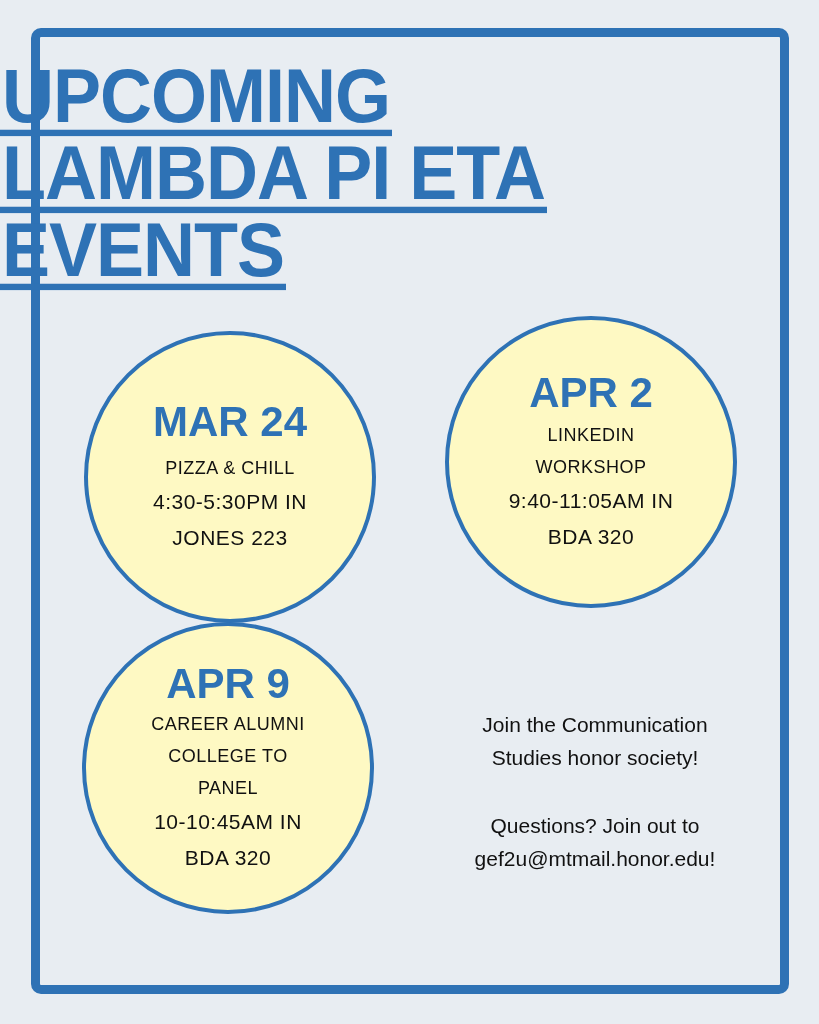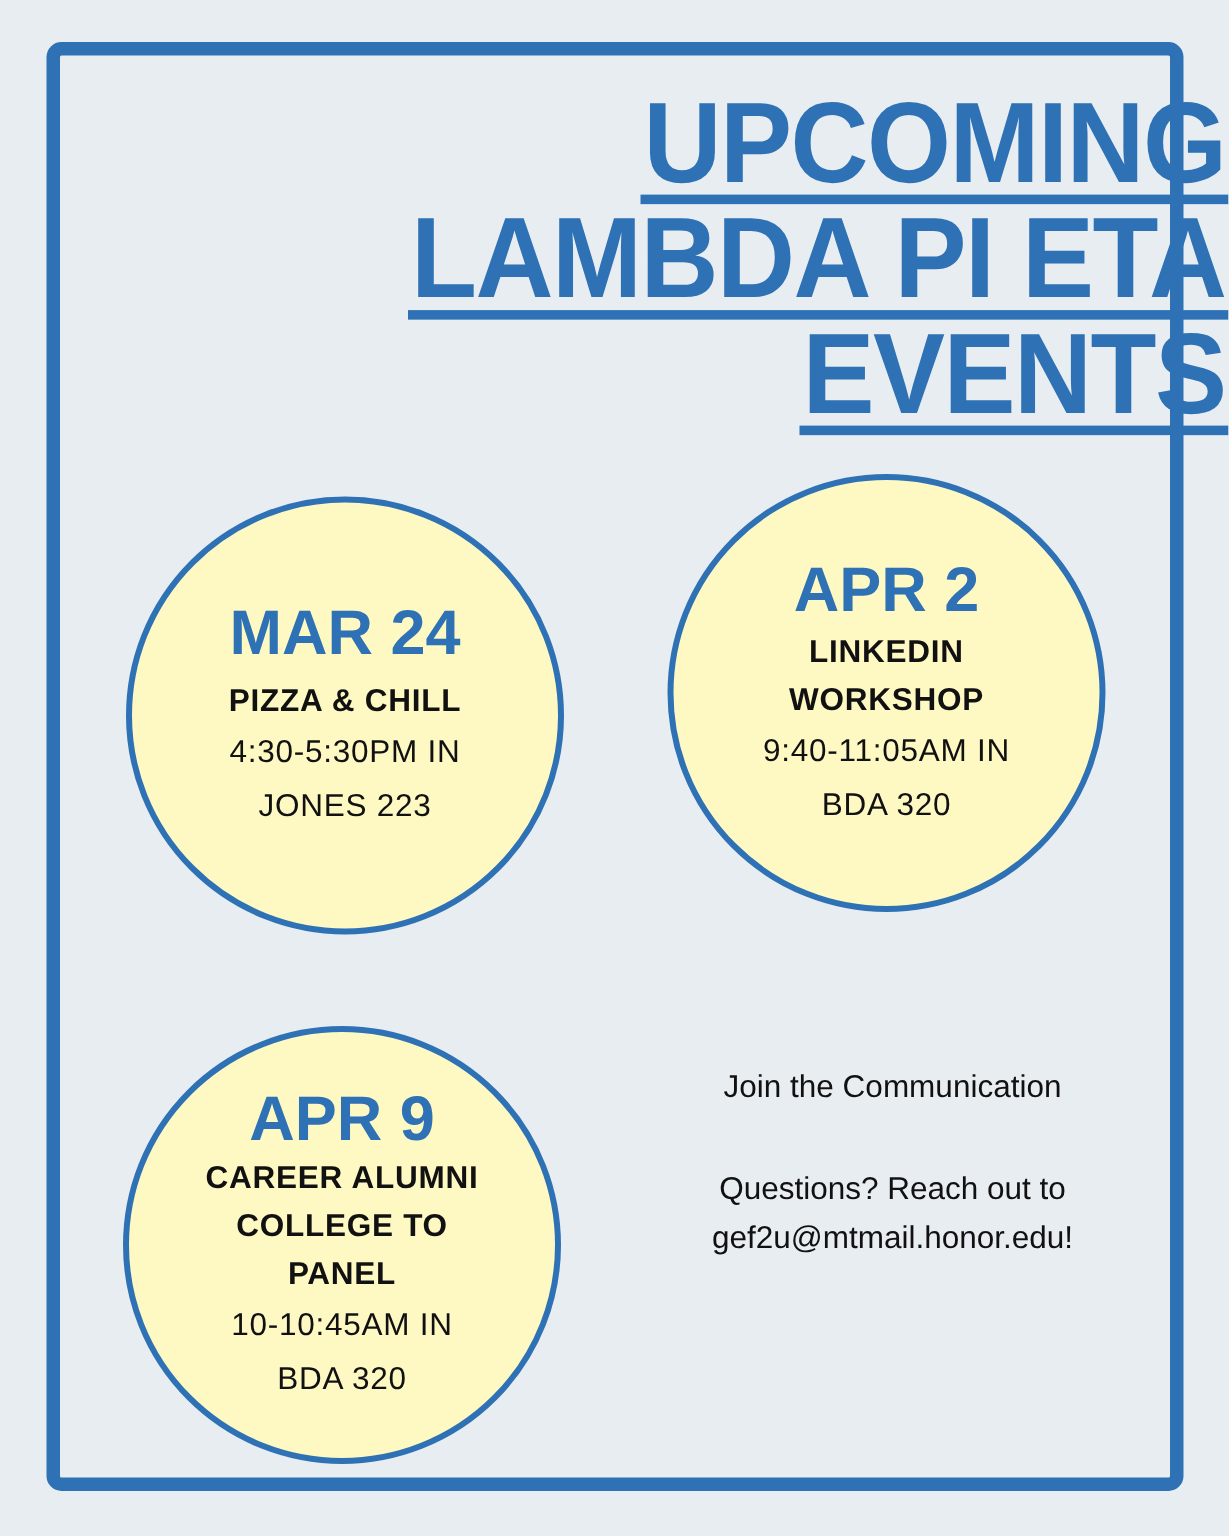--- a/index.html
+++ b/index.html
@@ -14,21 +14,21 @@
     position: absolute;
     left: 31px; top: 28px;
     width: 740px; height: 948px;
     border: 9px solid #2e72b5;
     border-radius: 10px;
     box-sizing: content-box;
   }
   .title {
     position: absolute;
     left: 0; top: 58px; width: 819px;
-    text-align: right;
+    text-align: left;
     color: #2e72b5;
     font-family: "Liberation Sans", sans-serif;
     font-weight: bold;
     font-size: 72px;
     line-height: 77px;
     letter-spacing: -1px;
     transform: scaleX(1.0);
   }
   .title .line {
     display: block;
@@ -49,32 +49,32 @@
     background: #fef9c3;
     box-sizing: content-box;
     display: flex;
     flex-direction: column;
     align-items: center;
     justify-content: center;
     text-align: center;
   }
   .c1 { left: 84px; top: 331px; }
   .c2 { left: 445px; top: 316px; }
-  .c3 { left: 82px; top: 684px; }
+  .c3 { left: 82px; top: 622px; }
   .date {
     color: #2e72b5;
     font-weight: bold;
     font-size: 42px;
     line-height: 48px;
     margin-bottom: 6px;
   }
   .ev-title {
     color: #111;
-    font-weight: bold;
-    font-size: 21px;
+    font-weight: normal;
+    font-size: 18px;
     line-height: 32px;
     letter-spacing: 0.5px;
   }
   .ev-detail {
     color: #111;
     font-size: 21px;
     line-height: 36px;
     letter-spacing: 0.5px;
   }
   .info {
@@ -118,16 +118,17 @@
   <div class="date" style="margin-bottom:0;">APR 9</div>
   <div class="ev-title">CAREER ALUMNI</div>
   <div class="ev-title">COLLEGE TO</div>
   <div class="ev-title">PANEL</div>
   <div class="ev-detail">10-10:45AM IN</div>
   <div class="ev-detail">BDA 320</div>
 </div>
 
 <div class="info">
   <p>Join the Communication</p>
+  <p>Studies honor society!</p>
   <div class="gap"></div>
-  <p>Questions? Reach out to</p>
+  <p>Questions? Join out to</p>
   <p>gef2u@mtmail.honor.edu!</p>
 </div>
 
 </body></html>

